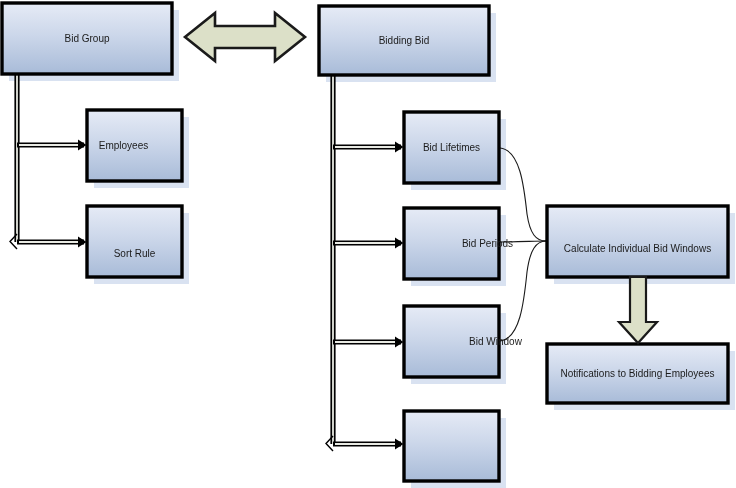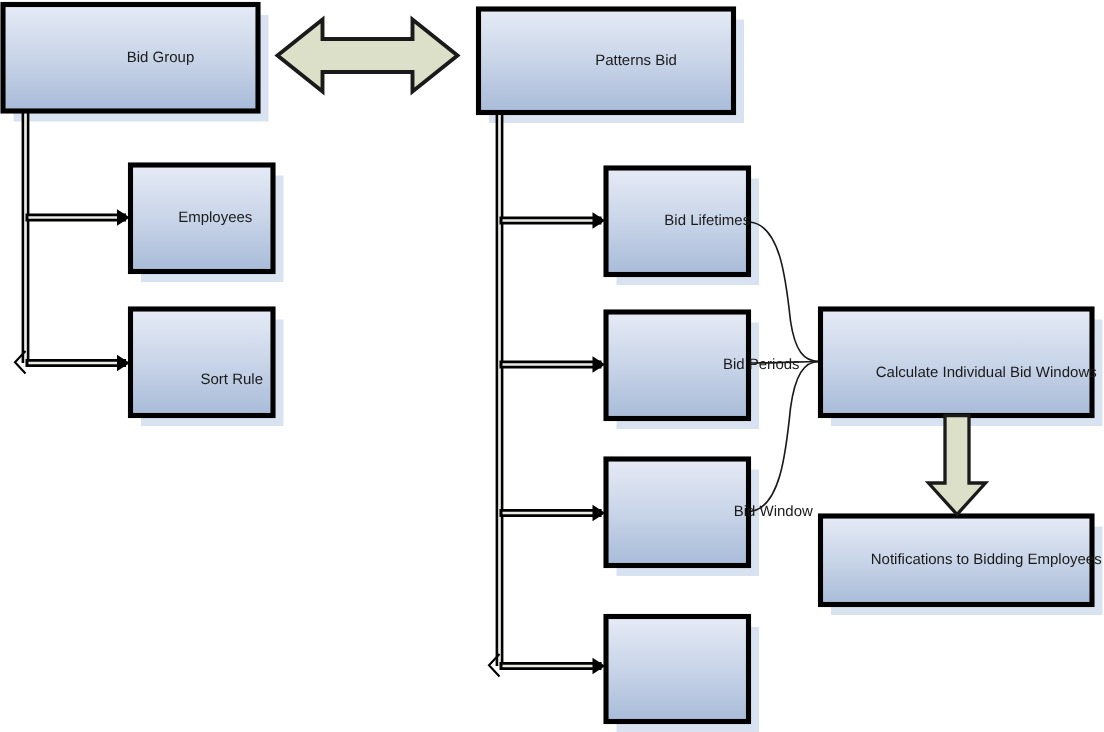--- a/index.html
+++ b/index.html
@@ -28,21 +28,20 @@
     position: absolute;
     display: flex;
     align-items: center;
     justify-content: center;
     font-family: "Liberation Sans", sans-serif;
     font-size: 10px;
     line-height: 12px;
     color: #1b1b1b;
     pointer-events: none;
     white-space: pre-line;
-    margin-left: 20px;
   }
 </style>
 </head>
 <body>
 
 <div id="canvas">
 
   <svg id="diagram-svg" viewBox="0 0 736 488">
     <defs>
       <linearGradient id="nodeGrad" x1="0" y1="0" x2="0" y2="1">
@@ -129,20 +128,20 @@
     </g>
 
     <path d="M185,37 L215,13 L215,26 L275,26 L275,13 L305,37 L275,61 L275,48 L215,48 L215,61 Z" fill="#dce0c8" stroke="#1a1a1a" stroke-width="2.6" stroke-linejoin="miter"></path>
 
     <path d="M630,277 L646,277 L646,322 L657,322 L638,343 L619,322 L630,322 Z" fill="#dce0c8" stroke="#1a1a1a" stroke-width="2.2" stroke-linejoin="miter"></path>
   </svg>
 
   <div class="node-label" style="left:2px; top:3px; width:170px; height:71px;">Bid Group</div>
   <div class="node-label" style="left:87px; top:110px; width:73px; height:71px;">Employees</div>
   <div class="node-label" style="left:87px; top:218px; width:95px; height:71px;">Sort Rule</div>
-  <div class="node-label" style="left:319px; top:6px; width:170px; height:69px;">Patterns Bid</div>
+  <div class="node-label" style="left:319px; top:6px; width:170px; height:69px;">Bidding Bid</div>
   <div class="node-label" style="left:404px; top:112px; width:95px; height:71px;border-radius:11px;">Bid Lifetimes</div>
   <div class="node-label" style="left:404px; top:208px; width:95px; height:71px;padding-left:36px;">Bid Periods</div>
   <div class="node-label" style="left:404px; top:306px; width:95px; height:71px;padding-left:44px;">Bid Window</div>
   <div class="node-label" style="left:547px; top:206px; width:181px; height:86px;">Calculate Individual Bid Windows</div>
   <div class="node-label" style="left:547px; top:344px; width:181px; height:59px;">Notifications to Bidding Employees</div>
 
 </div>
 
 </body></html>

